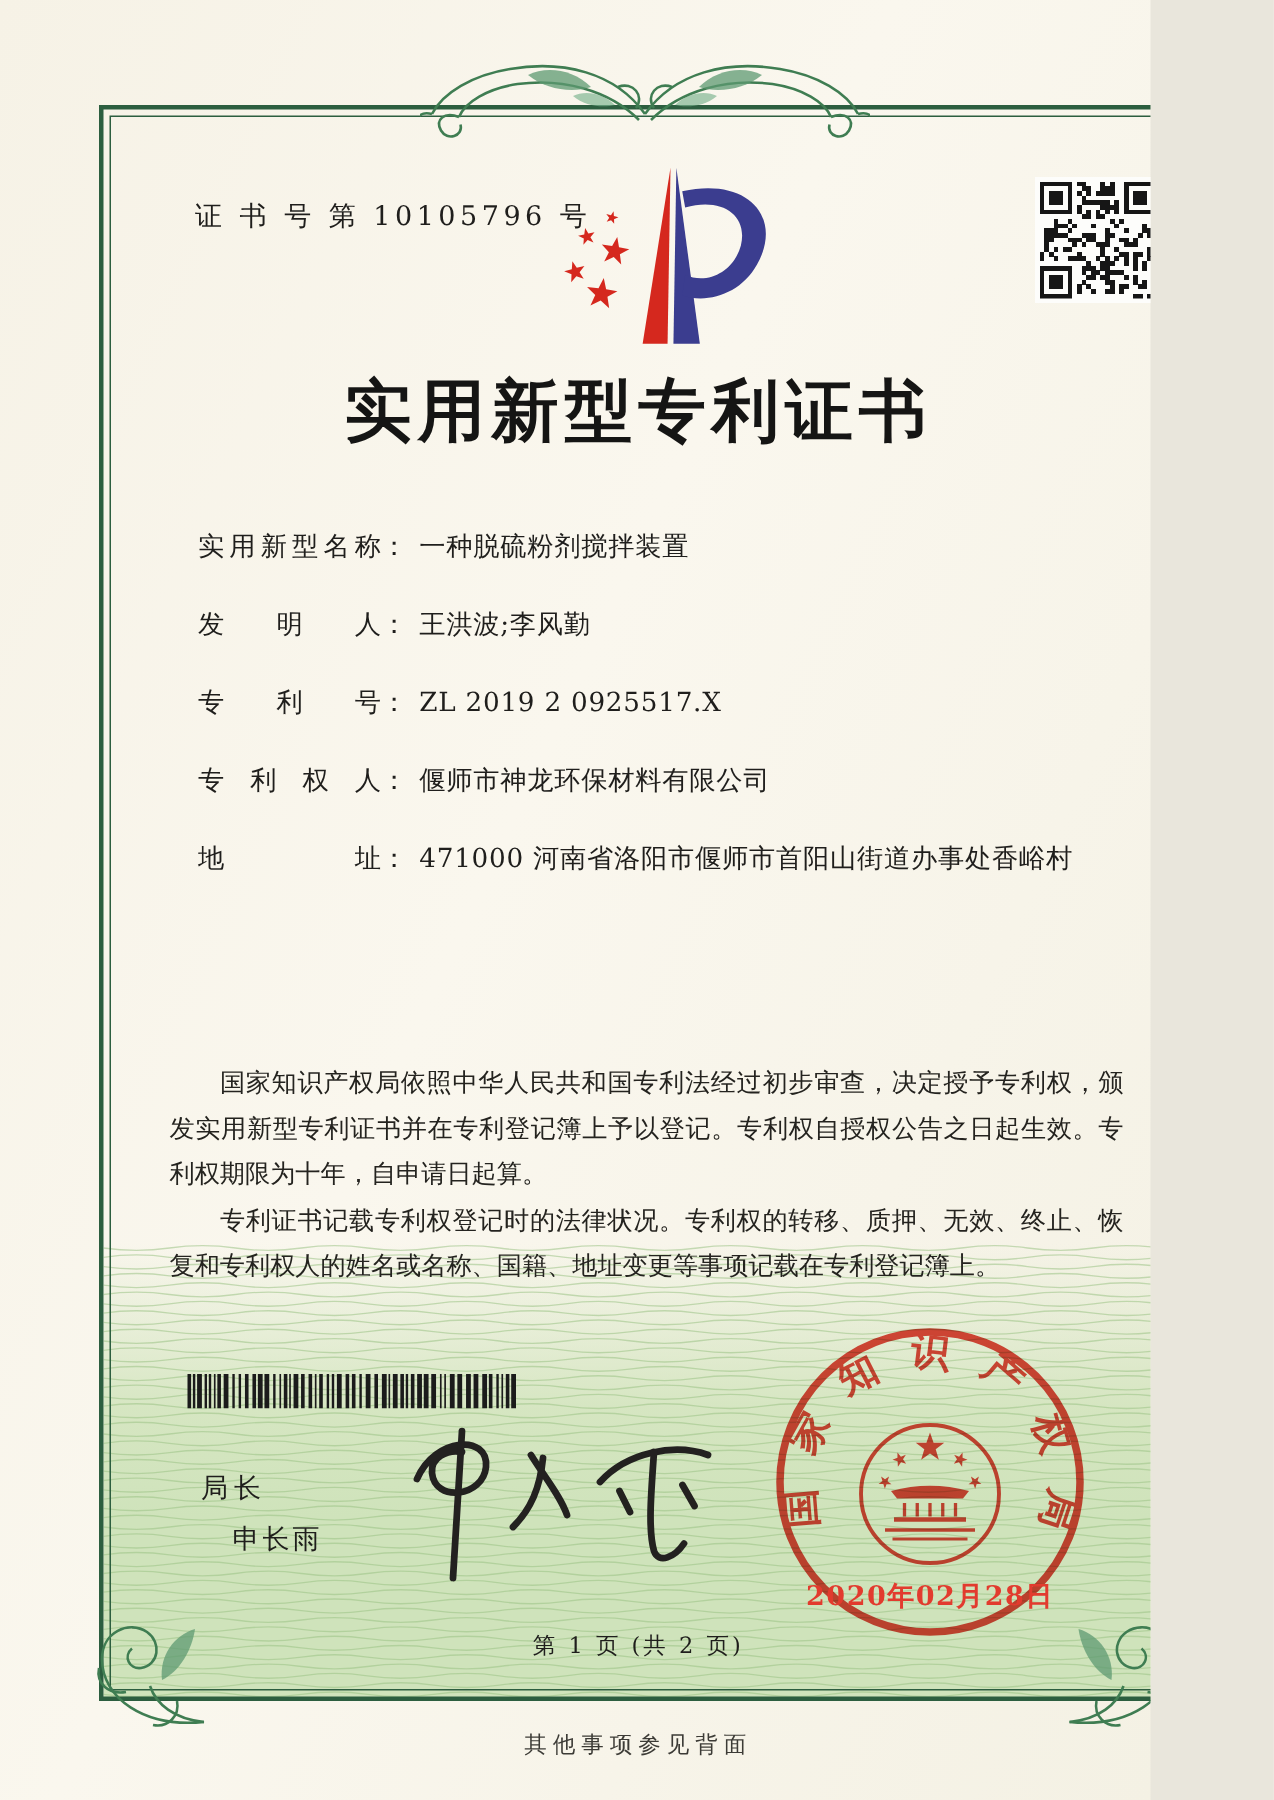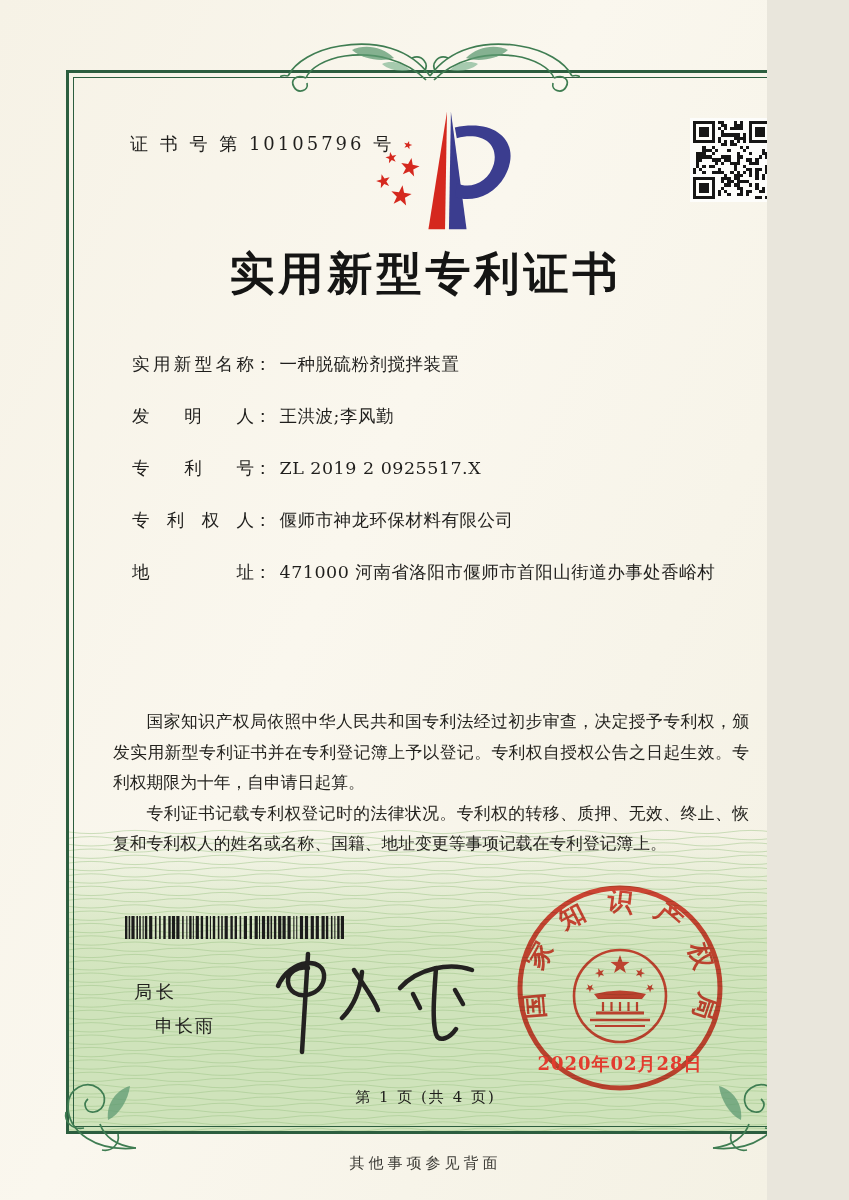--- a/index.html
+++ b/index.html
@@ -566,16 +566,16 @@
         </g>
       <path d="M-26,-2 Q0,-9 26,-2 L22,3 L-22,3 Z" class="fillred"></path>
       <path d="M-17,6 L-17,15 M-8.5,6 L-8.5,15 M0,6 L0,15 M8.5,6 L8.5,15 M17,6 L17,15" stroke-width="2.2"></path>
       <path d="M-24,17 L24,17" stroke-width="3"></path>
       <path d="M-30,24 L30,24" stroke-width="2.4"></path>
       <path d="M-25,30 L25,30" stroke-width="2"></path>
     </g>
   </svg>
   <div class="seal-date">2020年02月28日</div>
 
-  <div class="page-info">第 1 页 (共 4 页)</div>
+  <div class="page-info">第 1 页 (共 2 页)</div>
   <div class="back-note">其他事项参见背面</div>
 
 </div>
 
 </body></html>

